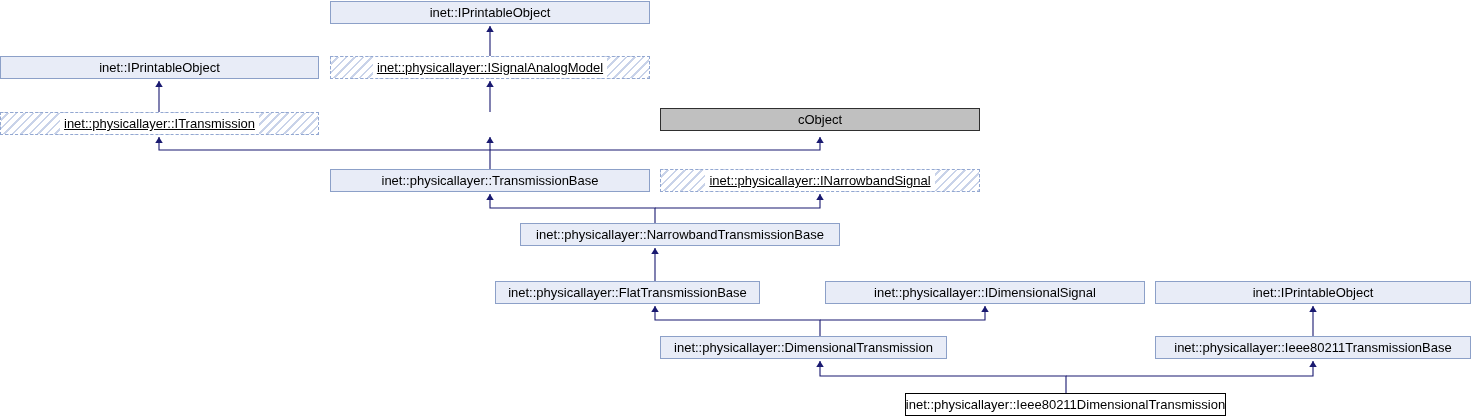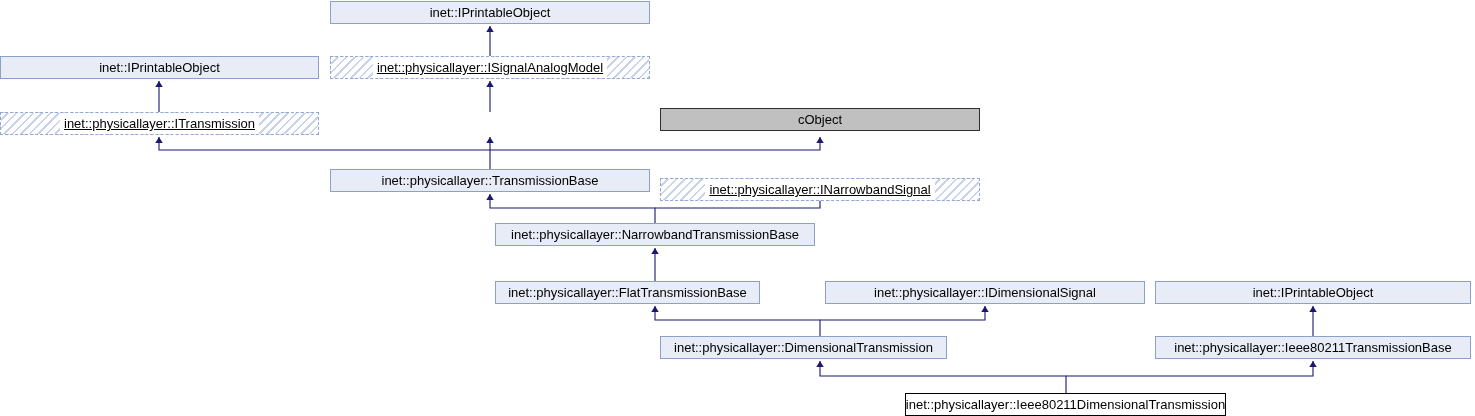--- a/index.html
+++ b/index.html
@@ -92,24 +92,24 @@
     </div>
     <div class="node hatched" style="left: 0px; top: 112px; width: 319px;">
       <span class="label">inet::physicallayer::ITransmission</span>
     </div>
     <div class="node gray" style="left: 660px; top: 108px; width: 320px;">
       <span class="label">cObject</span>
     </div>
     <div class="node solid" style="left: 330px; top: 169px; width: 320px;">
       <span class="label">inet::physicallayer::TransmissionBase</span>
     </div>
-    <div class="node hatched" style="left: 660px; top: 169px; width: 320px; margin-top: 9px;">
+    <div class="node hatched" style="left: 660px; top: 169px; width: 320px;">
       <span class="label">inet::physicallayer::INarrowbandSignal</span>
     </div>
-    <div class="node solid" style="left: 495px; top: 223px; width: 320px;">
+    <div class="node solid" style="left: 520px; top: 223px; width: 320px;">
       <span class="label">inet::physicallayer::NarrowbandTransmissionBase</span>
     </div>
     <div class="node solid" style="left: 495px; top: 281px; width: 265px;">
       <span class="label">inet::physicallayer::FlatTransmissionBase</span>
     </div>
     <div class="node solid" style="left: 825px; top: 281px; width: 320px;">
       <span class="label">inet::physicallayer::IDimensionalSignal</span>
     </div>
     <div class="node solid" style="left: 1155px; top: 281px; width: 316px;">
       <span class="label">inet::IPrintableObject</span>

